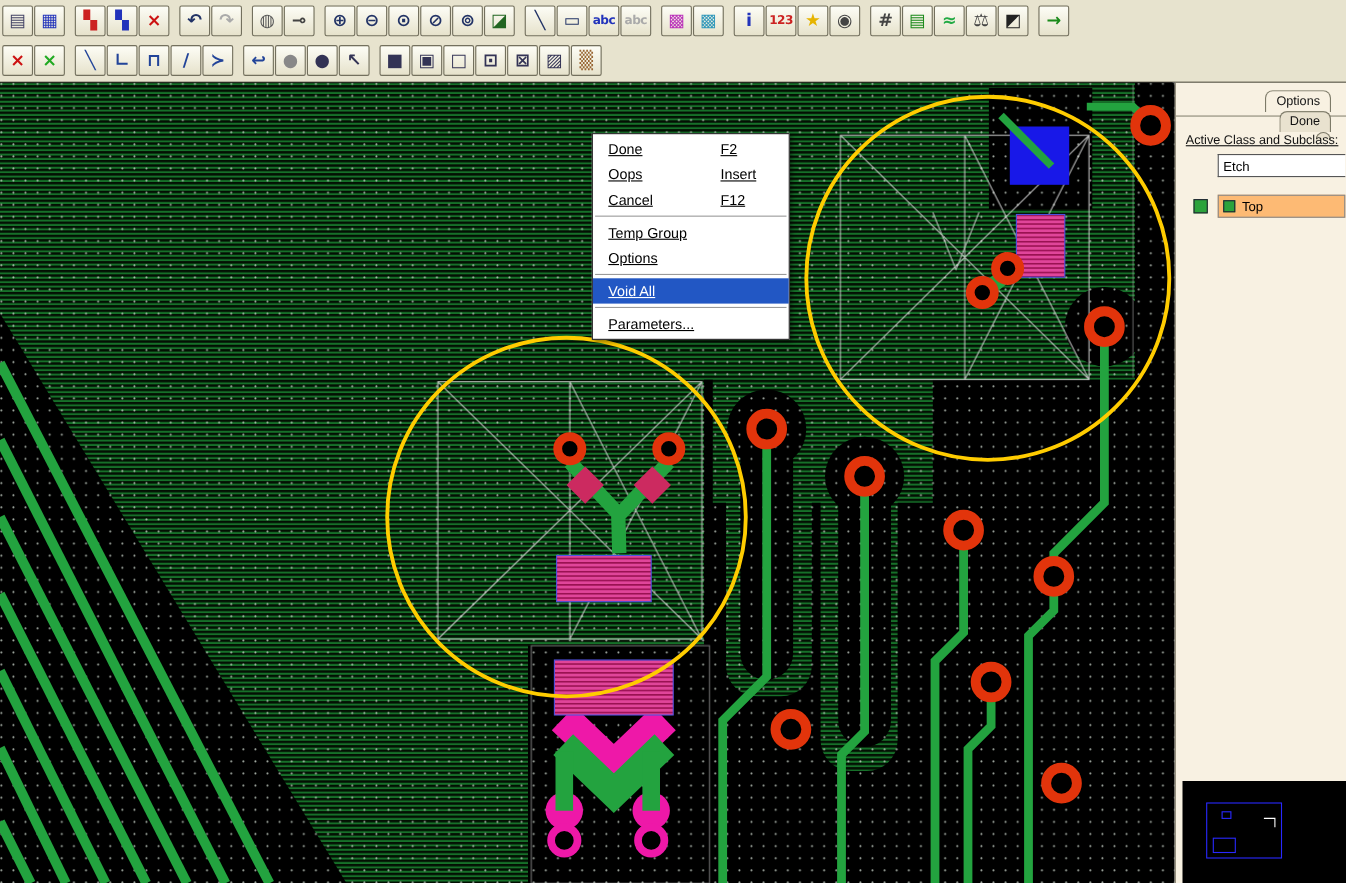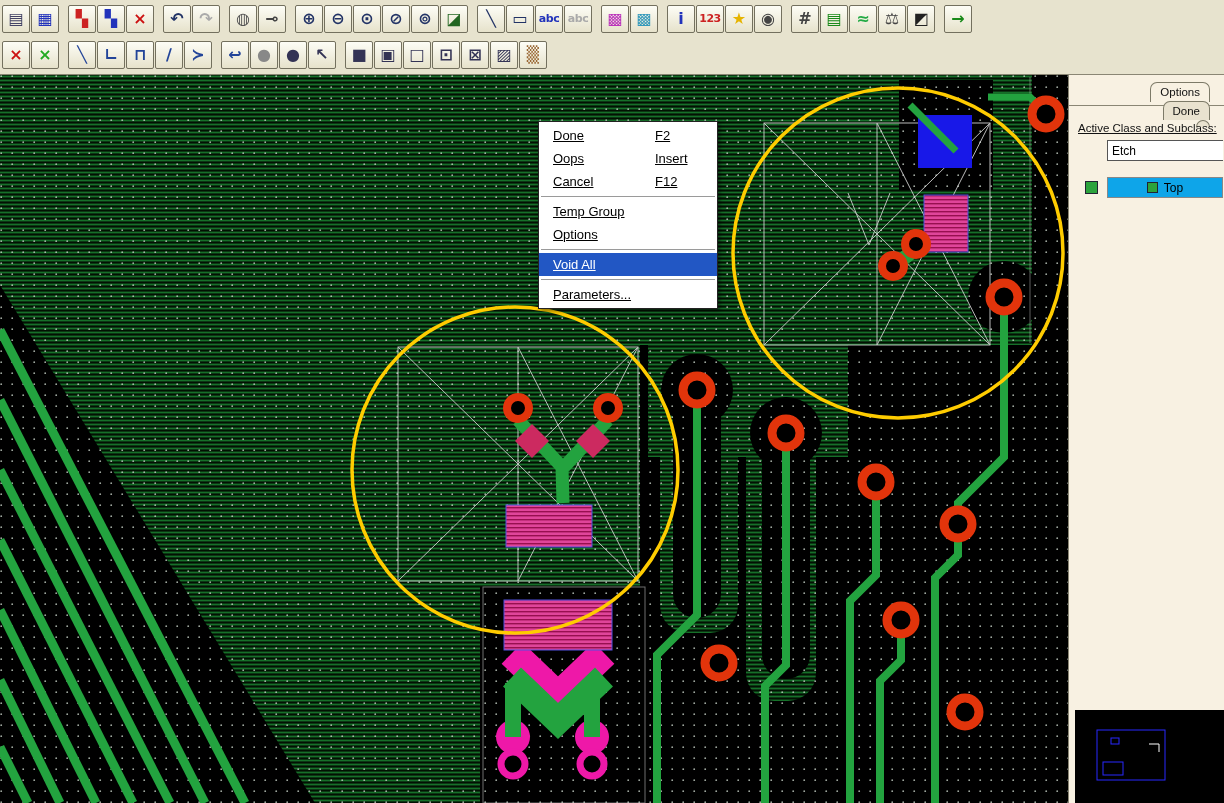--- a/index.html
+++ b/index.html
@@ -67,22 +67,22 @@
     border:1px solid #555;border-right:none;font-size:12px;color:#000;
     display:flex;align-items:center;padding:0 4px;cursor:text;
   }
   .subclass-row{display:flex;align-items:center;margin-top:16px;padding-left:16px;}
   .swatch{
     width:13px;height:13px;background:#2ca33c;border:1px solid #223;
     display:inline-block;flex:0 0 auto;cursor:pointer;
   }
   .swatch.small{width:11px;height:11px;margin-right:6px;cursor:default;}
   .subclass-box{
-    margin-left:9px;width:116px;height:21px;background:#0ea5e9;border:1px solid #888;
-    display:flex;align-items:center;padding:0 4px;font-size:12px;color:#000;cursor:pointer;justify-content:center;
+    margin-left:9px;width:116px;height:21px;background:#fdba74;border:1px solid #888;
+    display:flex;align-items:center;padding:0 4px;font-size:12px;color:#000;cursor:pointer;
   }
   .preview{
     position:absolute;bottom:0;left:6px;right:0;height:93px;background:#000;cursor:pointer;
   }
 </style>
 </head>
 <body>
 
 <div class="app">
 

